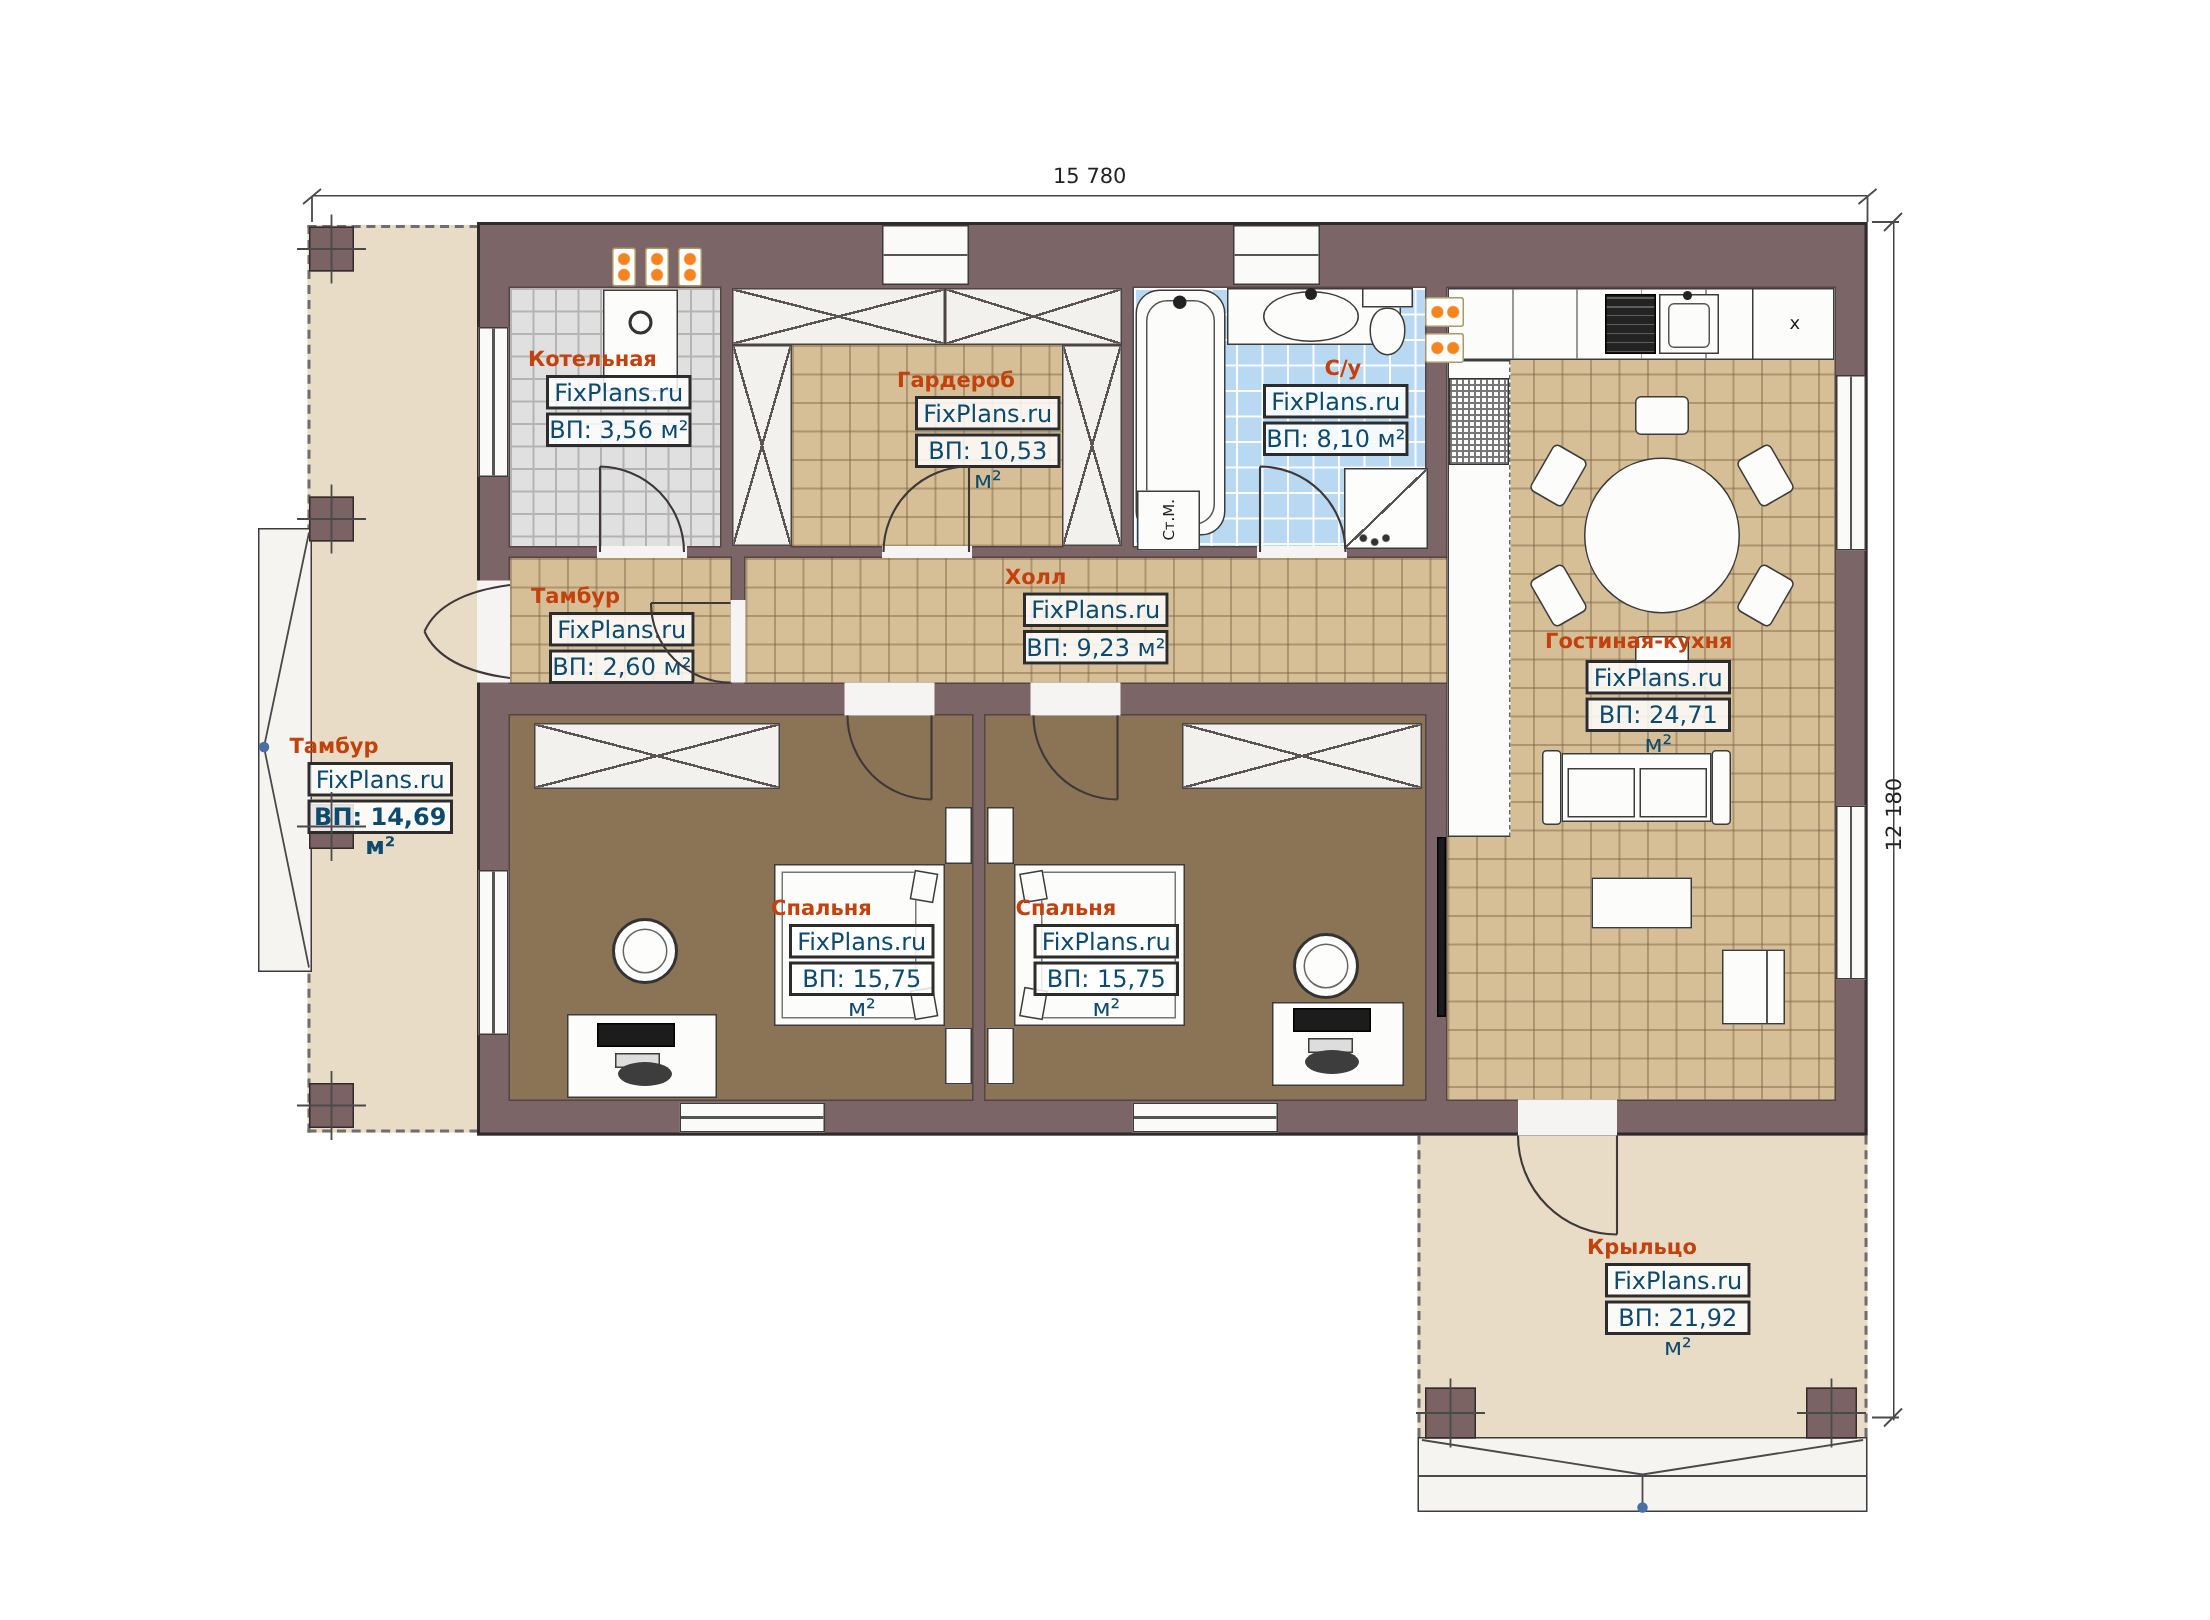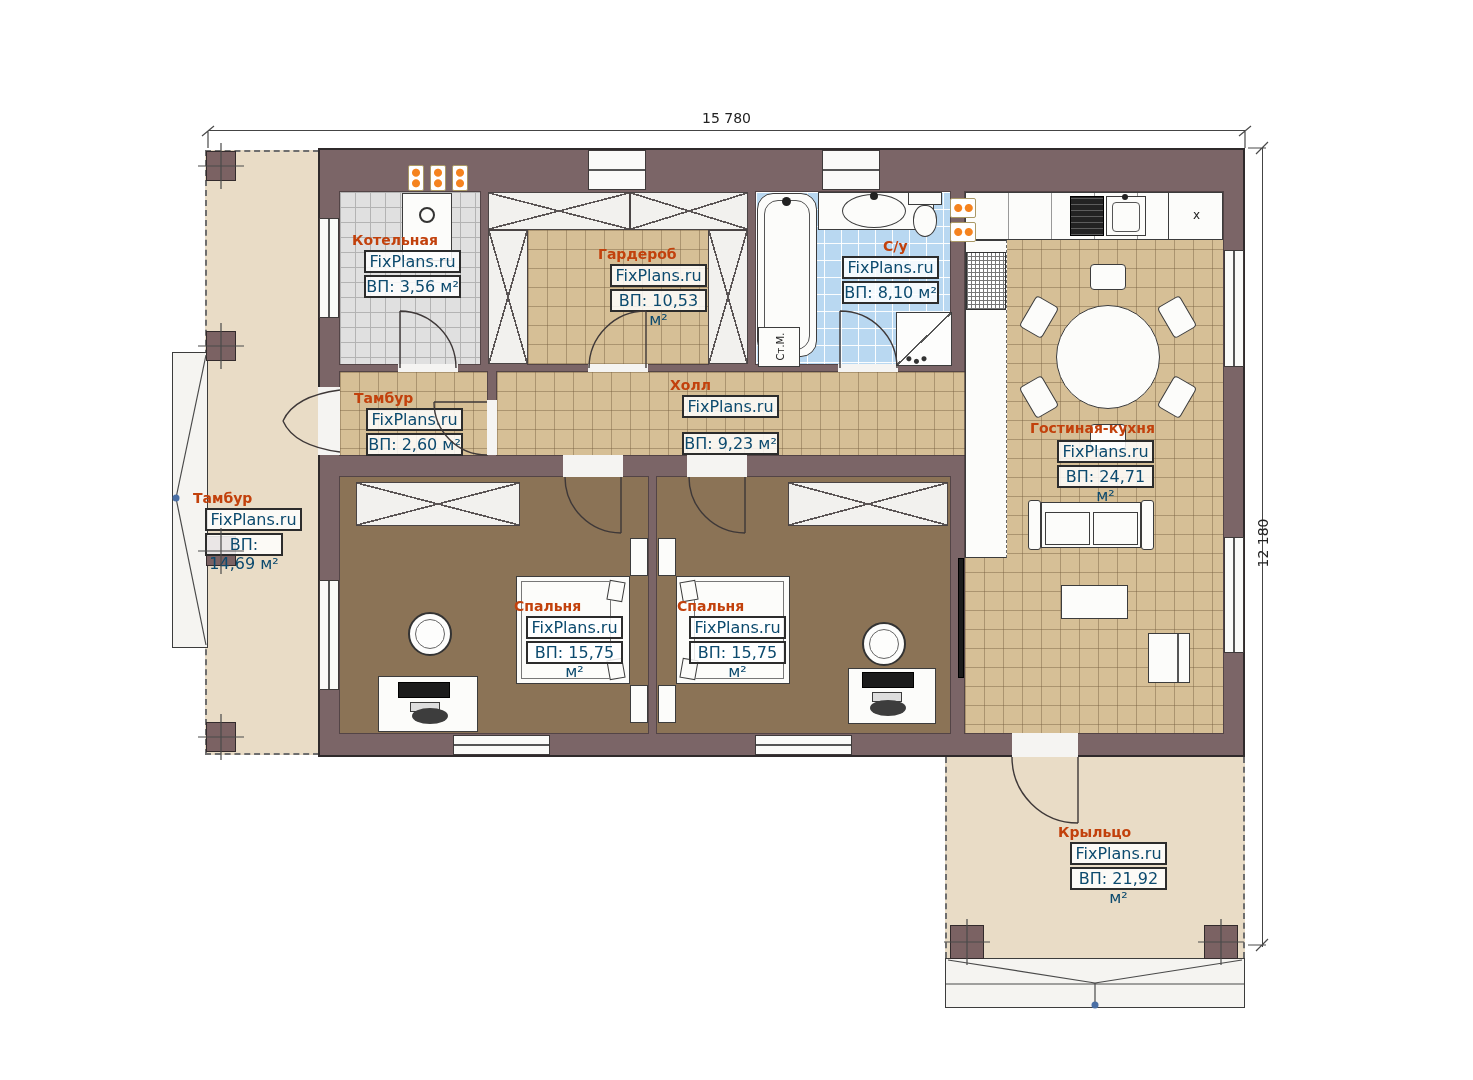--- a/index.html
+++ b/index.html
@@ -202,29 +202,29 @@
   <div class="abs lbl-name" style="left:883px;top:238px;width:90px;">С/у</div>
   <div class="abs lbl-box" style="left:842px;top:256px;width:97px;">FixPlans.ru</div>
   <div class="abs lbl-box" style="left:842px;top:281px;width:97px;">ВП: 8,10 м²</div>
 
   <div class="abs lbl-name" style="left:354px;top:390px;width:120px;">Тамбур</div>
   <div class="abs lbl-box" style="left:366px;top:408px;width:97px;">FixPlans.ru</div>
   <div class="abs lbl-box" style="left:366px;top:433px;width:97px;">ВП: 2,60 м²</div>
 
   <div class="abs lbl-name" style="left:670px;top:377px;width:120px;">Холл</div>
   <div class="abs lbl-box" style="left:682px;top:395px;width:97px;">FixPlans.ru</div>
-  <div class="abs lbl-box" style="left:682px;top:420px;width:97px;margin-top:12px;">ВП: 9,23 м²</div>
+  <div class="abs lbl-box" style="left:682px;top:420px;width:97px;">ВП: 9,23 м²</div>
 
   <div class="abs lbl-name" style="left:1030px;top:420px;width:150px;">Гостиная-кухня</div>
   <div class="abs lbl-box" style="left:1057px;top:440px;width:97px;">FixPlans.ru</div>
   <div class="abs lbl-box" style="left:1057px;top:465px;width:97px;">ВП: 24,71 м²</div>
 
   <div class="abs lbl-name" style="left:193px;top:490px;width:120px;">Тамбур</div>
   <div class="abs lbl-box" style="left:205px;top:508px;width:97px;">FixPlans.ru</div>
-  <div class="abs lbl-box" style="left:205px;top:533px;width:78px;">ВП: 14,69 м²</div>
+  <div class="abs lbl-box" style="left:205px;top:533px;width:97px;font-weight:bold;">ВП: 14,69 м²</div>
 
   <div class="abs lbl-name" style="left:514px;top:598px;width:120px;">Спальня</div>
   <div class="abs lbl-box" style="left:526px;top:616px;width:97px;">FixPlans.ru</div>
   <div class="abs lbl-box" style="left:526px;top:641px;width:97px;">ВП: 15,75 м²</div>
 
   <div class="abs lbl-name" style="left:677px;top:598px;width:120px;">Спальня</div>
   <div class="abs lbl-box" style="left:689px;top:616px;width:97px;">FixPlans.ru</div>
   <div class="abs lbl-box" style="left:689px;top:641px;width:97px;">ВП: 15,75 м²</div>
 
   <div class="abs lbl-name" style="left:1058px;top:824px;width:120px;">Крыльцо</div>

